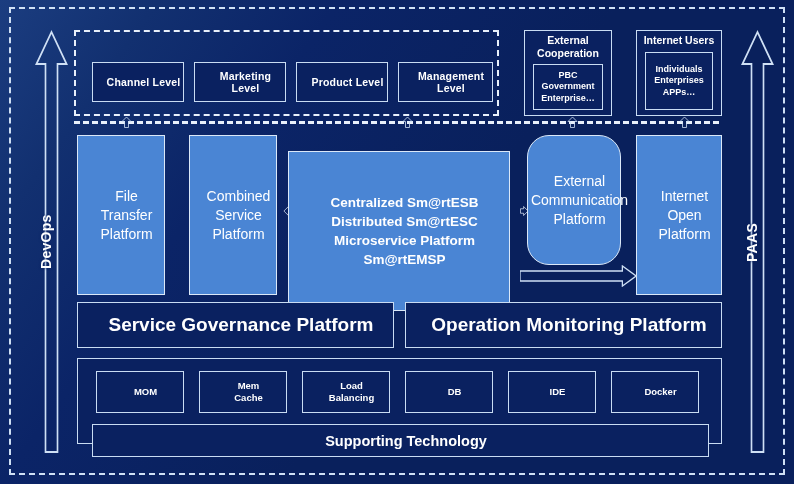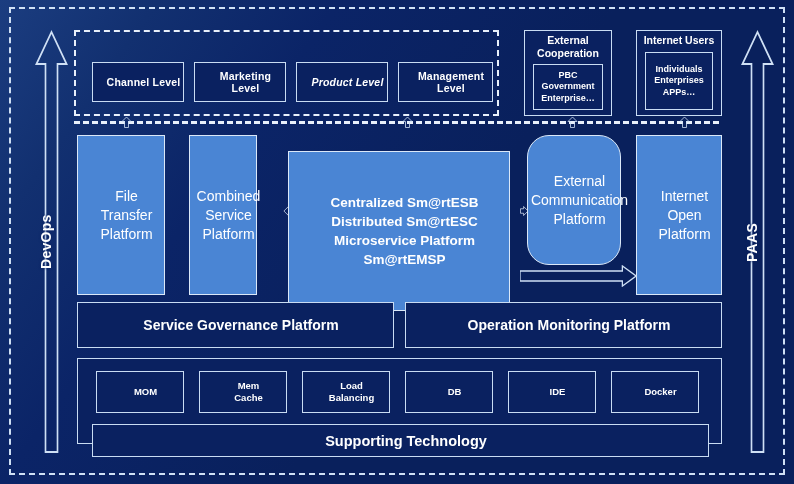--- a/index.html
+++ b/index.html
@@ -90,21 +90,21 @@
     color:#ffffff;
     font-size:14px;line-height:19px;
   }
   .plat.center-plat{font-size:13.5px;line-height:19px;font-weight:bold;}
 
   
   .gov-bar{
     top:302px;height:46px;
     background:#0a2160;border:1.6px solid #c9dcf3;
     display:flex;align-items:center;justify-content:center;
-    color:#ffffff;font-size:14px;font-weight:bold;
+    color:#ffffff;font-size:19px;font-weight:bold;
   }
 
   
   #support-outer{
     left:77px;top:358px;width:645px;height:86px;
     background:#0a2160;border:1.6px solid #c9dcf3;
   }
   .tech-box{
     top:371px;height:42px;
     background:#0a2160;border:1.6px solid #c9dcf3;
@@ -151,21 +151,21 @@
   </div>
 
   <div class="abs" id="biz-dashed"></div>
 
   <div class="abs dark-box level-box" style="left:92px;width:92px;">
     <span>Channel Level</span>
   </div>
   <div class="abs dark-box level-box" style="left:194px;width:92px;">
     <span>Marketing Level</span>
   </div>
-  <div class="abs dark-box level-box" style="left:296px;width:92px;font-style:italic;">
+  <div class="abs dark-box level-box" style="left:296px;width:92px;">
     <span>Product Level</span>
   </div>
   <div class="abs dark-box level-box" style="left:398px;width:95px;">
     <span>Management Level</span>
   </div>
 
   <div class="abs actor-outer" style="left:524px;width:88px;">
     <div class="actor-title">
       <span>External Cooperation</span>
     </div>
@@ -207,21 +207,21 @@
   </div>
 
   <div class="abs plat" style="left:77px;top:135px;width:88px;height:160px;">
     <div>
       <div>File</div>
       <div>Transfer</div>
       <div>Platform</div>
     </div>
   </div>
 
-  <div class="abs plat" style="left:189px;top:135px;width:68px;height:160px;">
+  <div class="abs plat" style="left:189px;top:135px;width:88px;height:160px;">
     <div>
       <div>Combined</div>
       <div>Service</div>
       <div>Platform</div>
     </div>
   </div>
 
   <div class="abs side-arrow" style="left:272px;top:198px;">
     <svg viewBox="0 0 20 26">
         <polygon points="2,13 12,3 12,8 19,8 19,18 12,18 12,23" fill="none" stroke="#e4eefb" stroke-width="1.6"></polygon>

